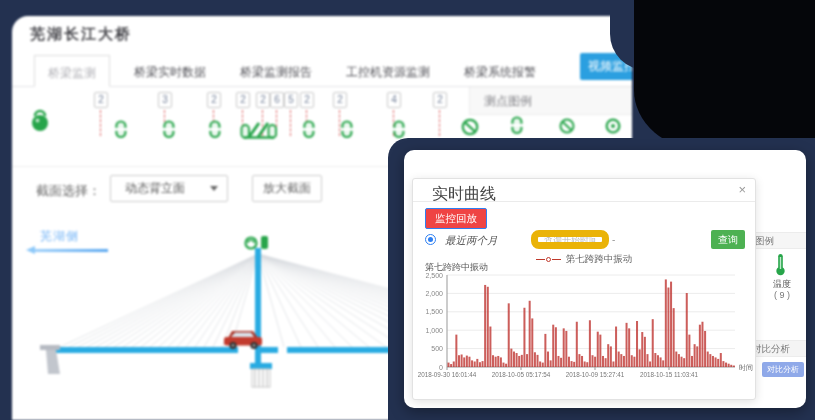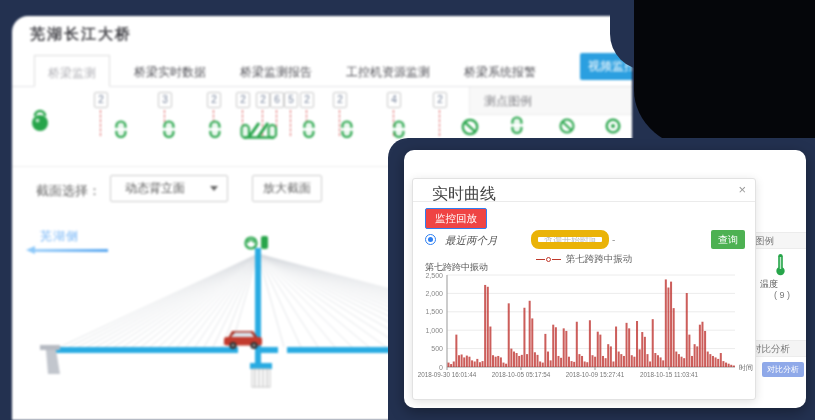--- a/index.html
+++ b/index.html
@@ -46,21 +46,21 @@
   border-bottom-left-radius:70px 60px; z-index:3; }
 .front-frame { left:388px; top:138px; width:427px; height:282px; background:#233150;
   border-radius:20px 0 0 0; z-index:4; }
 
 
 .front-window { left:404px; top:150px; width:402px; height:258px; background:#fff;
   border-radius:10px; z-index:5; overflow:hidden; box-shadow:0 4px 14px rgba(0,0,0,.35); }
 .fw-band { left:320px; width:82px; height:17px; background:#f6f6f6;
   border-top:1px solid #ececec; border-bottom:1px solid #ececec;
   font-size:9.5px; color:#777; line-height:15px; white-space:nowrap; overflow:hidden; }
-.fw-temp-label { left:356px; top:128px; width:44px; font-size:9px; color:#555; }
+.fw-temp-label { left:356px; top:128px; width:44px; text-align:center; font-size:9px; color:#555; }
 .fw-temp-count { left:356px; top:140px; width:44px; text-align:center; font-size:9px; color:#777; }
 .fw-compare-btn { left:358px; top:212px; width:42px; height:15px; background:#8fa9e9; border-radius:2px;
   color:#fff; font-size:8px; display:flex; align-items:center; justify-content:center; }
 
 
 .dialog { left:8px; top:28px; width:344px; height:222px; background:#fff;
   border:1px solid #e2e2e2; border-radius:3px; box-shadow:0 2px 10px rgba(0,0,0,.12); }
 .dlg-header { left:0; right:0; top:0; height:23px; border-bottom:1px solid #ebebeb; }
 .dlg-title { left:12px; top:5px; font-size:16px; color:#444;margin-left:7px; }
 .dlg-close { right:9px; top:3px; font-size:13px; color:#999; line-height:16px; }

